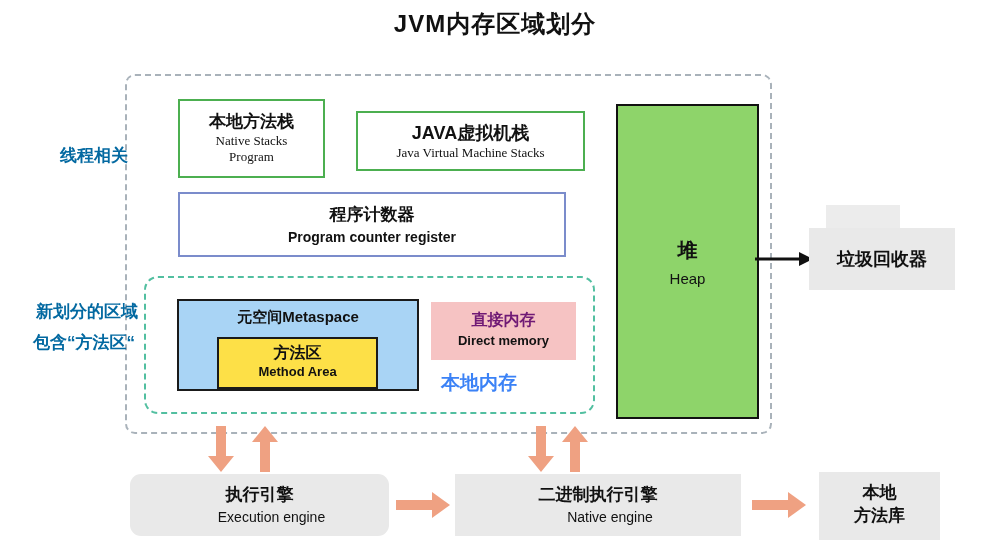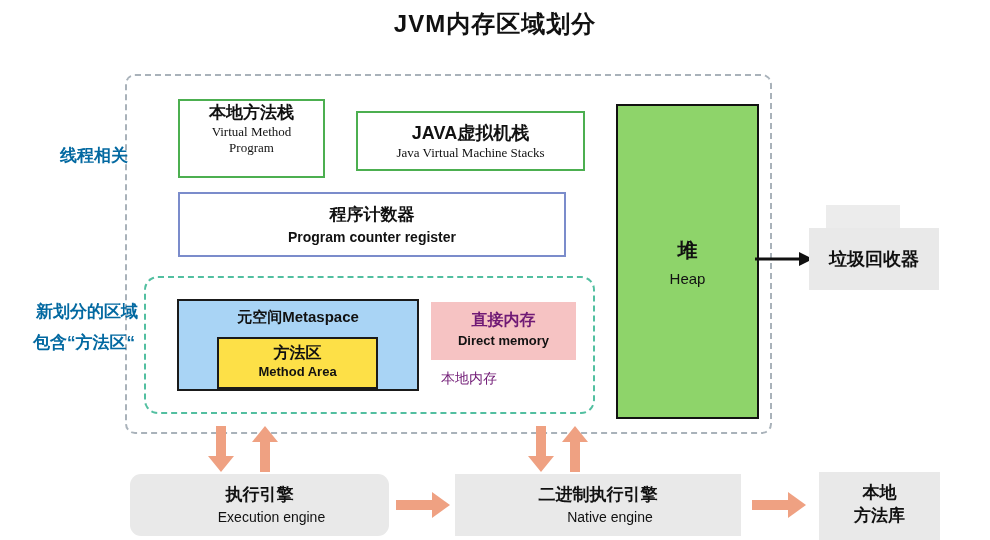--- a/index.html
+++ b/index.html
@@ -19,21 +19,21 @@
   .side-label { color:#0369a1; font-size:17px; font-weight:600; white-space:nowrap; }
   .lbl-thread { left:60px; top:144px; }
   .lbl-region1 { left:36px; top:300px; }
   .lbl-region2 { left:33px; top:331px; }
 
   .box { box-sizing:border-box; text-align:center; background:#fff; }
   .zh { font-weight:bold; font-size:17px; }
   .en { font-size:13px; }
   .serif { font-family:"Liberation Serif", serif; }
 
-  .nms { left:178px; top:99px; width:147px; height:79px; border:2px solid #4caf50; padding-top:0; }
+  .nms { left:178px; top:99px; width:147px; height:79px; border:2px solid #4caf50; padding-top:9px; }
   .nms .zh { font-size:17px; }
   .nms .en { line-height:1.25; }
 
   .jvms { left:356px; top:111px; width:229px; height:60px; border:2px solid #4caf50; padding-top:8px; }
   .jvms .zh { font-size:18px; }
 
   .pc { left:178px; top:192px; width:388px; height:65px; border:2px solid #7b8ccb; padding-top:9px; }
   .pc .en { font-weight:bold; font-size:14px; margin-top:3px; }
 
   .teal-dashed {
@@ -49,33 +49,33 @@
     left:217px; top:337px; width:161px; height:52px;
     background:#fde047; border:2px solid #1a1a1a; padding-top:4px;
   }
   .method-area .zh { font-size:16px; }
   .method-area .en { font-weight:bold; }
 
   .direct { left:431px; top:302px; width:145px; height:58px; background:#f6c3c3; border:none; padding-top:8px; }
   .direct .zh { color:#701a75; font-size:16px; }
   .direct .en { font-weight:bold; margin-top:2px; }
 
-  .native-mem { left:441px; top:370px; color:#701a75; font-weight:normal; font-size:14px; }
+  .native-mem { left:441px; top:370px; color:#3b82f6; font-weight:bold; font-size:19px; }
 
   .heap {
     left:616px; top:104px; width:139px; height:311px;
     background:#8ed46a; border:2px solid #111;
     display:flex; flex-direction:column; align-items:center; justify-content:center;
   }
   .heap .zh { font-size:20px; }
   .heap .en { font-size:15px; margin-top:6px; }
 
   .gray { background:#e9e9e9; border:none; }
   .gc-tab { left:826px; top:205px; width:74px; height:28px; background:#ececec; }
-  .gc { left:809px; top:228px; width:130px; height:62px; display:flex; align-items:center; justify-content:center; }
+  .gc { left:809px; top:228px; width:146px; height:62px; display:flex; align-items:center; justify-content:center; }
   .gc .zh { font-size:18px; }
 
   .exec { left:130px; top:474px; width:259px; height:62px; padding-top:9px;border-radius:11px; }
   .neng { left:455px; top:474px; width:286px; height:62px; padding-top:9px; }
   .nlib { left:819px; top:472px; width:121px; height:68px; padding-top:10px; }
   .nlib .zh { line-height:1.35; }
   .bottom-en { font-size:14px; margin-top:3px;margin-left:24px; }
 
   .arrow { line-height:0; }
 </style>
@@ -87,21 +87,21 @@
   <div class="abs title">JVM内存区域划分</div>
 
   <div class="abs outer-dashed"></div>
 
   <div class="abs side-label lbl-thread">线程相关</div>
   <div class="abs side-label lbl-region1">新划分的区域</div>
   <div class="abs side-label lbl-region2">包含“方法区“</div>
 
   <div class="abs box nms">
     <div class="zh">本地方法栈</div>
-    <div class="en serif">Virtual Method</div>
+    <div class="en serif">Native Stacks</div>
     <div class="en serif">Program</div>
   </div>
 
   <div class="abs box jvms">
     <div class="zh">JAVA虚拟机栈</div>
     <div class="en serif">Java Virtual Machine Stacks</div>
   </div>
 
   <div class="abs box pc">
     <div class="zh">程序计数器</div>

